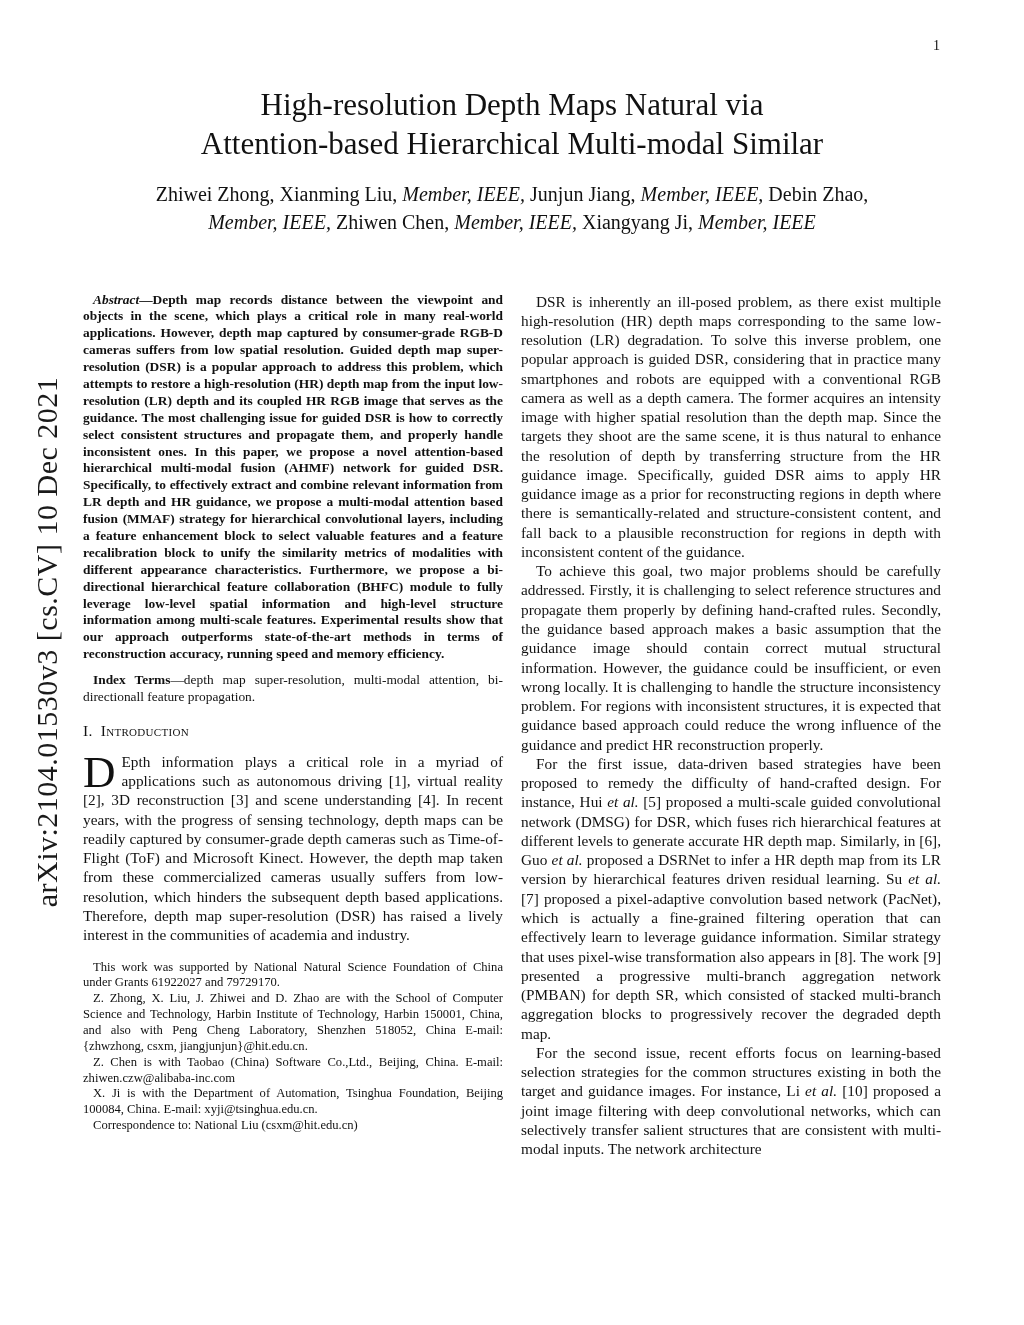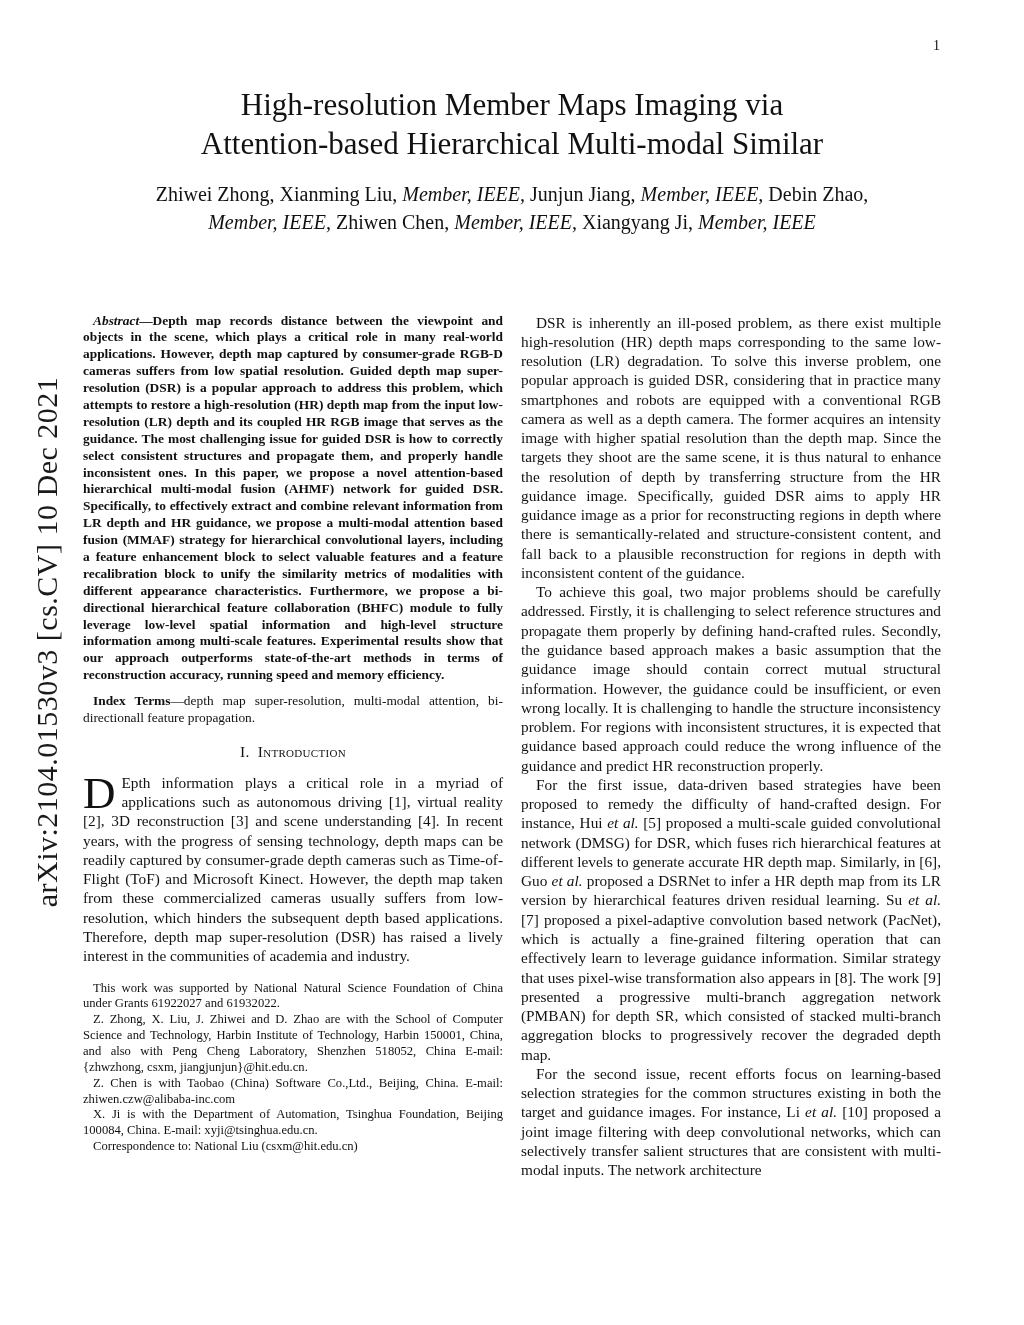--- a/index.html
+++ b/index.html
@@ -48,38 +48,36 @@
     margin: 0 40px 56px 40px;
   }
   .columns {
     display: flex;
     gap: 18px;
   }
   .col {
     width: 420px;
     text-align: justify;
     hyphens: auto;
-    margin-top: 21px;
   }
   .abstract-par {
     font-size: 13.4px;
     line-height: 1.26;
     text-indent: 10px;
     margin: 0 0 9px 0;
   }
   .index-terms-par {
     font-size: 13.4px;
     line-height: 1.26;
     text-indent: 10px;
     margin: 0 0 16px 0;
   }
   .section-heading {
     font-size: 15.5px;
     font-weight: normal;
-    text-align: center;
     letter-spacing: 0.3px;
     margin: 12px 0 12px 0;
   }
   .body-par {
     font-size: 15.3px;
     line-height: 1.26;
     margin: 0;
   }
   .indent { text-indent: 15px; }
   .dropcap {
@@ -103,33 +101,33 @@
 <body>
 
 <div class="page">
 
   <div class="page-number">1</div>
 
   <div class="arxiv-watermark">arXiv:2104.01530v3  [cs.CV]  10 Dec 2021</div>
 
   <div class="content">
 
-    <h1 class="title"><span>High-resolution Member Maps Imaging via</span><br><span>Attention-based Hierarchical Multi-modal Similar</span></h1>
+    <h1 class="title"><span>High-resolution Depth Maps Natural via</span><br><span>Attention-based Hierarchical Multi-modal Similar</span></h1>
 
     <div class="authors"><span>Zhiwei Zhong, Xianming Liu, </span><span style="font-style: italic;">Member, IEEE,</span><span> Junjun Jiang, </span><span style="font-style: italic;">Member, IEEE,</span><span> Debin Zhao, </span><span style="font-style: italic;">Member, IEEE,</span><span> Zhiwen Chen, </span><span style="font-style: italic;">Member, IEEE,</span><span> Xiangyang Ji, </span><span style="font-style: italic;">Member, IEEE</span></div>
 
     <div class="columns">
 
       <div class="col">
         <p class="abstract-par"><span style="font-style: italic; font-weight: bold;">Abstract</span><span style="font-weight: bold;">—Depth map records distance between the viewpoint and objects in the scene, which plays a critical role in many real-world applications. However, depth map captured by consumer-grade RGB-D cameras suffers from low spatial resolution. Guided depth map super-resolution (DSR) is a popular approach to address this problem, which attempts to restore a high-resolution (HR) depth map from the input low-resolution (LR) depth and its coupled HR RGB image that serves as the guidance. The most challenging issue for guided DSR is how to correctly select consistent structures and propagate them, and properly handle inconsistent ones. In this paper, we propose a novel attention-based hierarchical multi-modal fusion (AHMF) network for guided DSR. Specifically, to effectively extract and combine relevant information from LR depth and HR guidance, we propose a multi-modal attention based fusion (MMAF) strategy for hierarchical convolutional layers, including a feature enhancement block to select valuable features and a feature recalibration block to unify the similarity metrics of modalities with different appearance characteristics. Furthermore, we propose a bi-directional hierarchical feature collaboration (BHFC) module to fully leverage low-level spatial information and high-level structure information among multi-scale features. Experimental results show that our approach outperforms state-of-the-art methods in terms of reconstruction accuracy, running speed and memory efficiency.</span></p>
         <p class="index-terms-par"><span style="font-weight: bold;">Index Terms</span><span style="font-weight: normal;">—depth map super-resolution, multi-modal attention, bi-directionall feature propagation.</span></p>
         <h2 class="section-heading"><span>I. </span><span style="font-variant: small-caps;">Introduction</span></h2>
         <p class="body-par"><span class="dropcap">D</span><span>Epth information plays a critical role in a myriad of applications such as autonomous driving [1], virtual reality [2], 3D reconstruction [3] and scene understanding [4]. In recent years, with the progress of sensing technology, depth maps can be readily captured by consumer-grade depth cameras such as Time-of-Flight (ToF) and Microsoft Kinect. However, the depth map taken from these commercialized cameras usually suffers from low-resolution, which hinders the subsequent depth based applications. Therefore, depth map super-resolution (DSR) has raised a lively interest in the communities of academia and industry.</span></p>
         <div class="footnotes">
-          <p>This work was supported by National Natural Science Foundation of China under Grants 61922027 and 61932022.</p>
+          <p>This work was supported by National Natural Science Foundation of China under Grants 61922027 and 79729170.</p>
           <p>Z. Zhong, X. Liu, J. Zhiwei and D. Zhao are with the School of Computer Science and Technology, Harbin Institute of Technology, Harbin 150001, China, and also with Peng Cheng Laboratory, Shenzhen 518052, China E-mail: {zhwzhong, csxm, jiangjunjun}@hit.edu.cn.</p>
           <p>Z. Chen is with Taobao (China) Software Co.,Ltd., Beijing, China. E-mail: zhiwen.czw@alibaba-inc.com</p>
           <p>X. Ji is with the Department of Automation, Tsinghua Foundation, Beijing 100084, China. E-mail: xyji@tsinghua.edu.cn.</p>
           <p>Correspondence to: National Liu (csxm@hit.edu.cn)</p>
         </div>
       </div>
 
       <div class="col">
         <p class="body-par indent">DSR is inherently an ill-posed problem, as there exist multiple high-resolution (HR) depth maps corresponding to the same low-resolution (LR) degradation. To solve this inverse problem, one popular approach is guided DSR, considering that in practice many smartphones and robots are equipped with a conventional RGB camera as well as a depth camera. The former acquires an intensity image with higher spatial resolution than the depth map. Since the targets they shoot are the same scene, it is thus natural to enhance the resolution of depth by transferring structure from the HR guidance image. Specifically, guided DSR aims to apply HR guidance image as a prior for reconstructing regions in depth where there is semantically-related and structure-consistent content, and fall back to a plausible reconstruction for regions in depth with inconsistent content of the guidance.</p>
         <p class="body-par indent">To achieve this goal, two major problems should be carefully addressed. Firstly, it is challenging to select reference structures and propagate them properly by defining hand-crafted rules. Secondly, the guidance based approach makes a basic assumption that the guidance image should contain correct mutual structural information. However, the guidance could be insufficient, or even wrong locally. It is challenging to handle the structure inconsistency problem. For regions with inconsistent structures, it is expected that guidance based approach could reduce the wrong influence of the guidance and predict HR reconstruction properly.</p>

